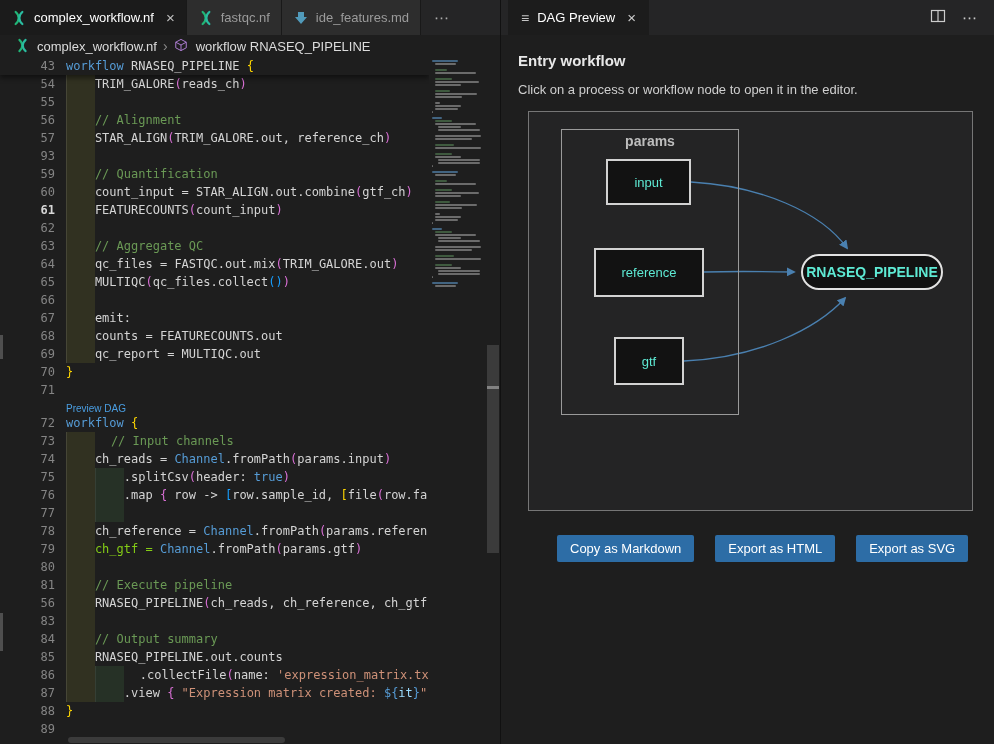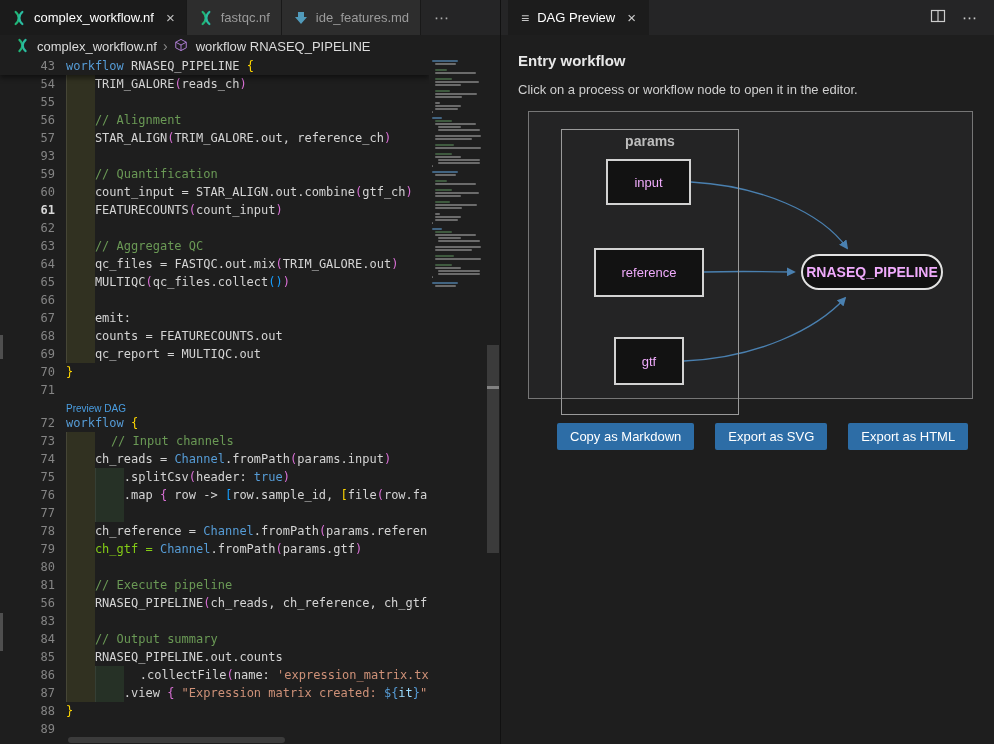--- a/index.html
+++ b/index.html
@@ -58,29 +58,29 @@
                   justify-content:space-between; flex-shrink:0; }
   .panel-tab { display:flex; align-items:center; gap:8px; background:#1c1c1c; margin-left:7px;
                padding:0 13px; font-size:13px; color:#ffffff; cursor:pointer; }
   .panel-tab .menu-glyph { color:#c5c5c5; font-size:14px; }
   .panel-tab .close { color:#cccccc; font-size:15px; margin-left:4px; }
   .panel-actions { display:flex; align-items:center; gap:16px; padding-right:16px; color:#cccccc; }
   .panel-actions .more { font-size:15px; letter-spacing:1px; }
   .panel-content { flex:1; padding:0 17px; }
   .panel-content h2 { margin-top:17px; font-size:15px; color:#e8e8e8; }
   .panel-content p { margin-top:13px; font-size:13px; color:#cfcfcf; }
-  .dag { position:relative; margin-top:14px; margin-left:10px; width:445px; height:288px;
+  .dag { position:relative; margin-top:14px; margin-left:10px; width:445px; height:400px;
          background:#242425; border:1px solid #767676; }
   .dag svg.edges { position:absolute; inset:0; }
   .params-box { position:absolute; left:32px; top:17px; width:178px; height:286px;
                 border:1px solid #9a9a9a; }
   .params-label { position:absolute; top:3px; left:0; right:0; text-align:center;
                   font-size:14px; font-weight:bold; color:#bdbdbd; }
   .node { position:absolute; display:flex; align-items:center; justify-content:center;
-          background:#121212; border:2px solid #d2d2d2; color:#f0abfc; font-size:13px;
+          background:#121212; border:2px solid #d2d2d2; color:#5eead4; font-size:13px;
           font-weight:500; cursor:pointer; }
   .node.n-input { left:77px; top:47px; width:85px; height:46px; }
   .node.n-reference { left:65px; top:136px; width:110px; height:49px; }
   .node.n-gtf { left:85px; top:225px; width:70px; height:48px; }
   .node.pill { left:272px; top:142px; width:142px; height:36px; border-radius:18px;
                border:2.5px solid #e2e2e2; font-size:14px; font-weight:600; }
   .btn-row { display:flex; gap:21px; margin-top:24px; margin-left:39px; }
   .btn { background:#2D6DA6; color:#ffffff; border:none; font-size:13px; font-weight:500;
          padding:5px 13px; height:27px; border-radius:2px; cursor:pointer;
          font-family:"Liberation Sans", sans-serif; }
@@ -423,18 +423,18 @@
           <div class="params-label">params</div>
         </div>
         <div class="node n-input">input</div>
         <div class="node n-reference">reference</div>
         <div class="node n-gtf">gtf</div>
         <div class="node pill">RNASEQ_PIPELINE</div>
       </div>
 
       <div class="btn-row">
         <button class="btn">Copy as Markdown</button>
+        <button class="btn">Export as HTML</button>
         <button class="btn">Export as SVG</button>
-        <button class="btn">Export as HTML</button>
       </div>
     </div>
   </div>
 </div>
 
 </body></html>

